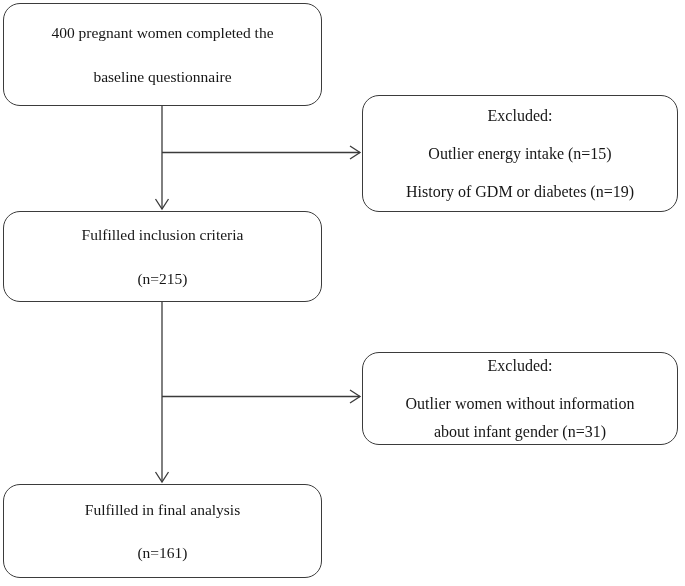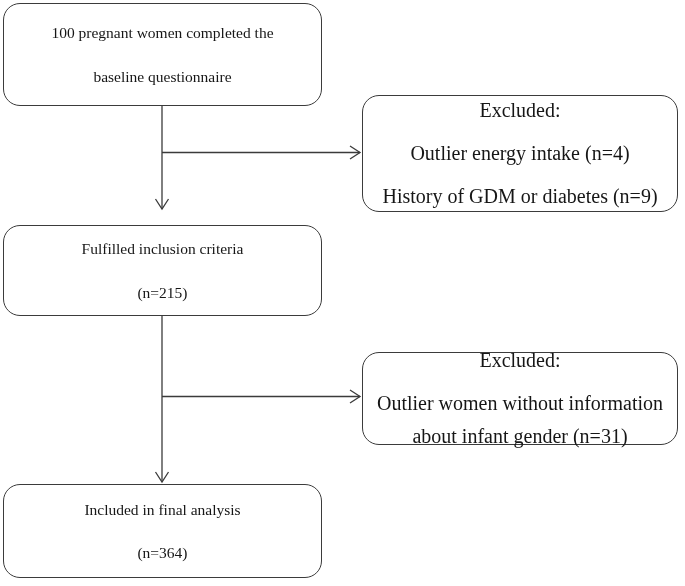--- a/index.html
+++ b/index.html
@@ -45,32 +45,32 @@
   }
   
   .node-primary .node-line {
     font-size: 15.5px;
   }
   .node-primary.two-line .node-line + .node-line {
     margin-top: 24px;
   }
   
   .node-exclusion .node-line {
-    font-size: 20px;
+    font-size: 16px;
   }
   .node-exclusion .node-line + .node-line {
     margin-top: 18px;
   }
   .node-exclusion .node-line.sub-line {
     margin-top: 8px;
   }
   
   #node-baseline      { left: 3px;   top: 3px;   width: 319px; height: 103px; }
   #node-excluded-1    { left: 362px; top: 95px;  width: 316px; height: 117px; }
-  #node-inclusion     { left: 3px;   top: 225px; width: 319px; height: 91px;  }
+  #node-inclusion     { left: 3px;   top: 211px; width: 319px; height: 91px;  }
   #node-excluded-2    { left: 362px; top: 352px; width: 316px; height: 93px;  }
   #node-final         { left: 3px;   top: 484px; width: 319px; height: 94px;  }
 </style>
 </head>
 <body>
 
 <div id="flow-canvas">
 
   <svg id="connector-layer" width="685" height="586" viewBox="0 0 685 586" xmlns="http://www.w3.org/2000/svg">
     <g fill="none" stroke="#3b3b3b" stroke-width="1.3" stroke-linecap="butt">
@@ -83,39 +83,39 @@
 
       <line x1="162" y1="302" x2="162" y2="482"></line>
       <polyline points="155.5,472 162,482 168.5,472" stroke-width="1.3"></polyline>
 
       <line x1="162" y1="396.5" x2="360" y2="396.5"></line>
       <polyline points="350,390 360,396.5 350,403" stroke-width="1.3"></polyline>
     </g>
   </svg>
 
   <div class="node-box node-primary two-line" id="node-baseline">
-    <span class="node-line">100 pregnant women completed the</span>
+    <span class="node-line">400 pregnant women completed the</span>
     <span class="node-line">baseline questionnaire</span>
   </div>
 
   <div class="node-box node-exclusion" id="node-excluded-1">
     <span class="node-line">Excluded:</span>
-    <span class="node-line">Outlier energy intake (n=4)</span>
-    <span class="node-line">History of GDM or diabetes (n=9)</span>
+    <span class="node-line">Outlier energy intake (n=15)</span>
+    <span class="node-line">History of GDM or diabetes (n=19)</span>
   </div>
 
   <div class="node-box node-primary two-line" id="node-inclusion">
     <span class="node-line">Fulfilled inclusion criteria</span>
     <span class="node-line">(n=215)</span>
   </div>
 
   <div class="node-box node-exclusion" id="node-excluded-2">
     <span class="node-line">Excluded:</span>
     <span class="node-line">Outlier women without information</span>
     <span class="node-line sub-line">about infant gender (n=31)</span>
   </div>
 
   <div class="node-box node-primary two-line" id="node-final">
-    <span class="node-line">Included in final analysis</span>
-    <span class="node-line">(n=364)</span>
+    <span class="node-line">Fulfilled in final analysis</span>
+    <span class="node-line">(n=161)</span>
   </div>
 
 </div>
 
 </body></html>

